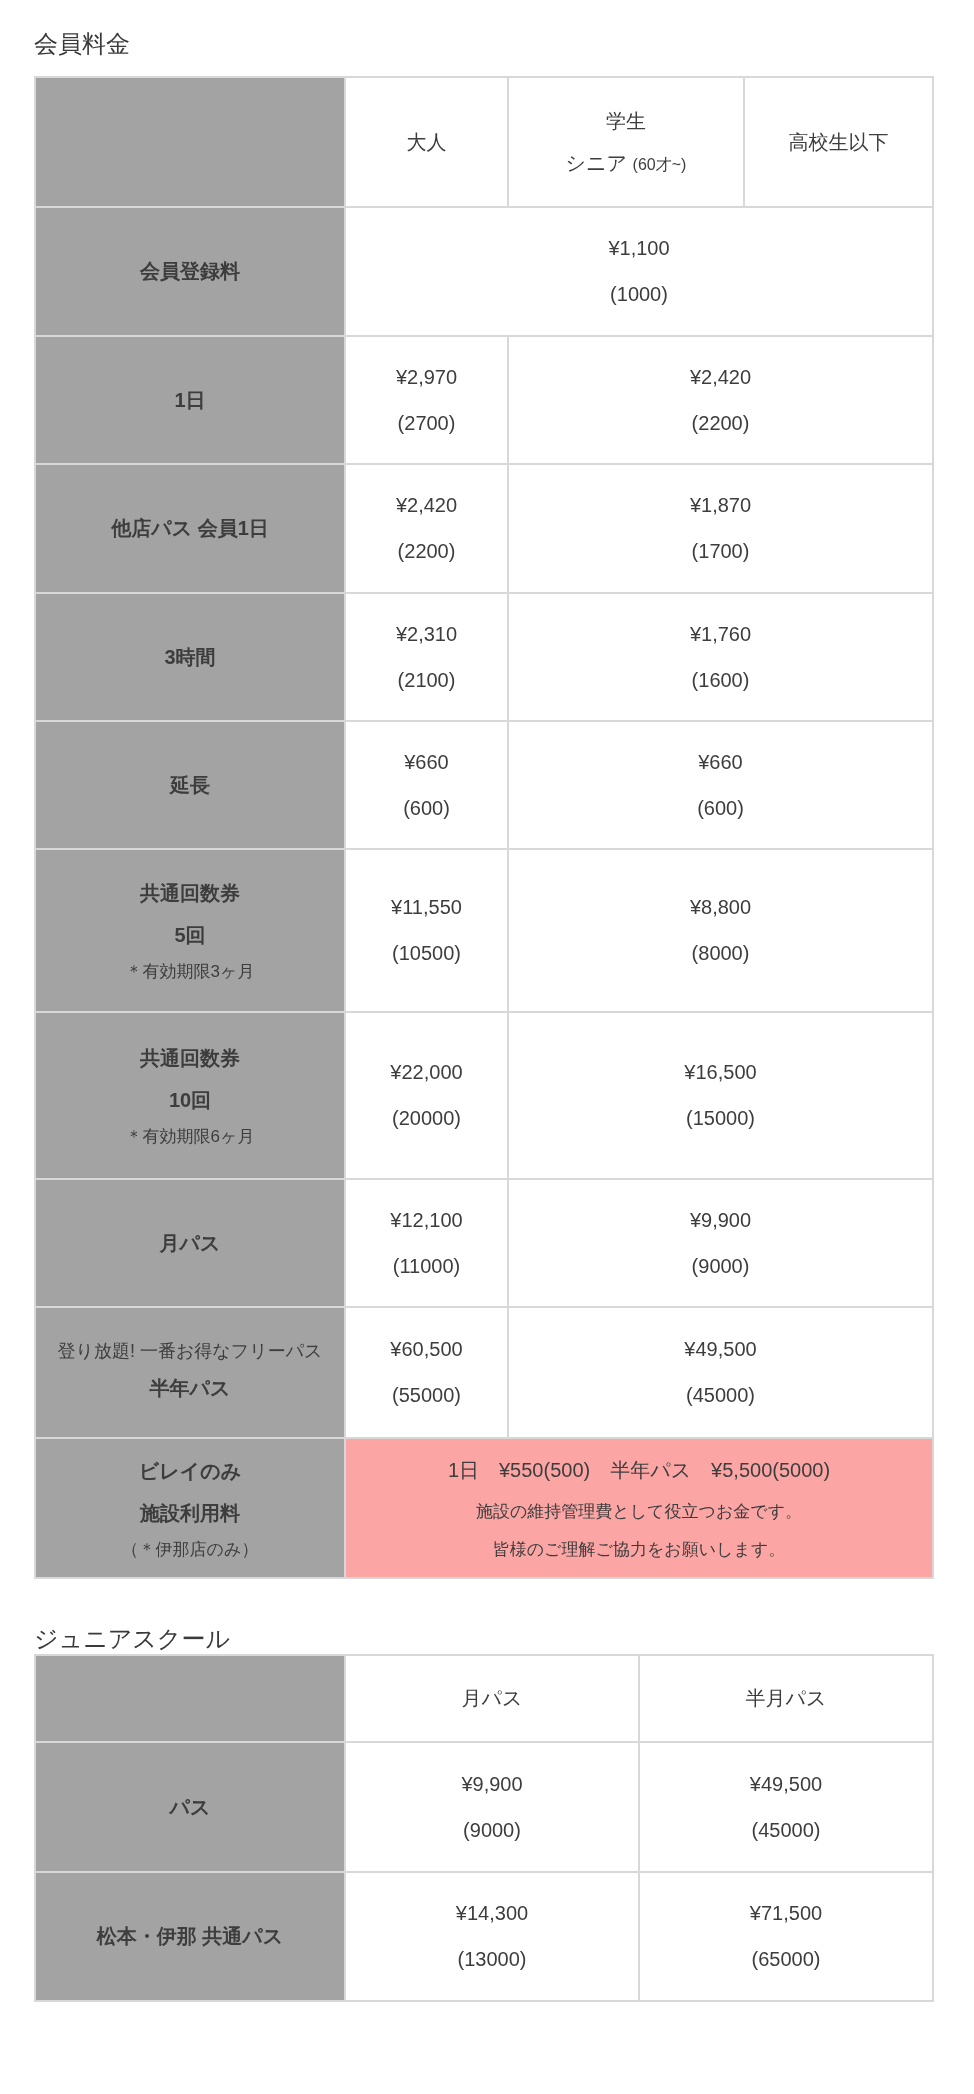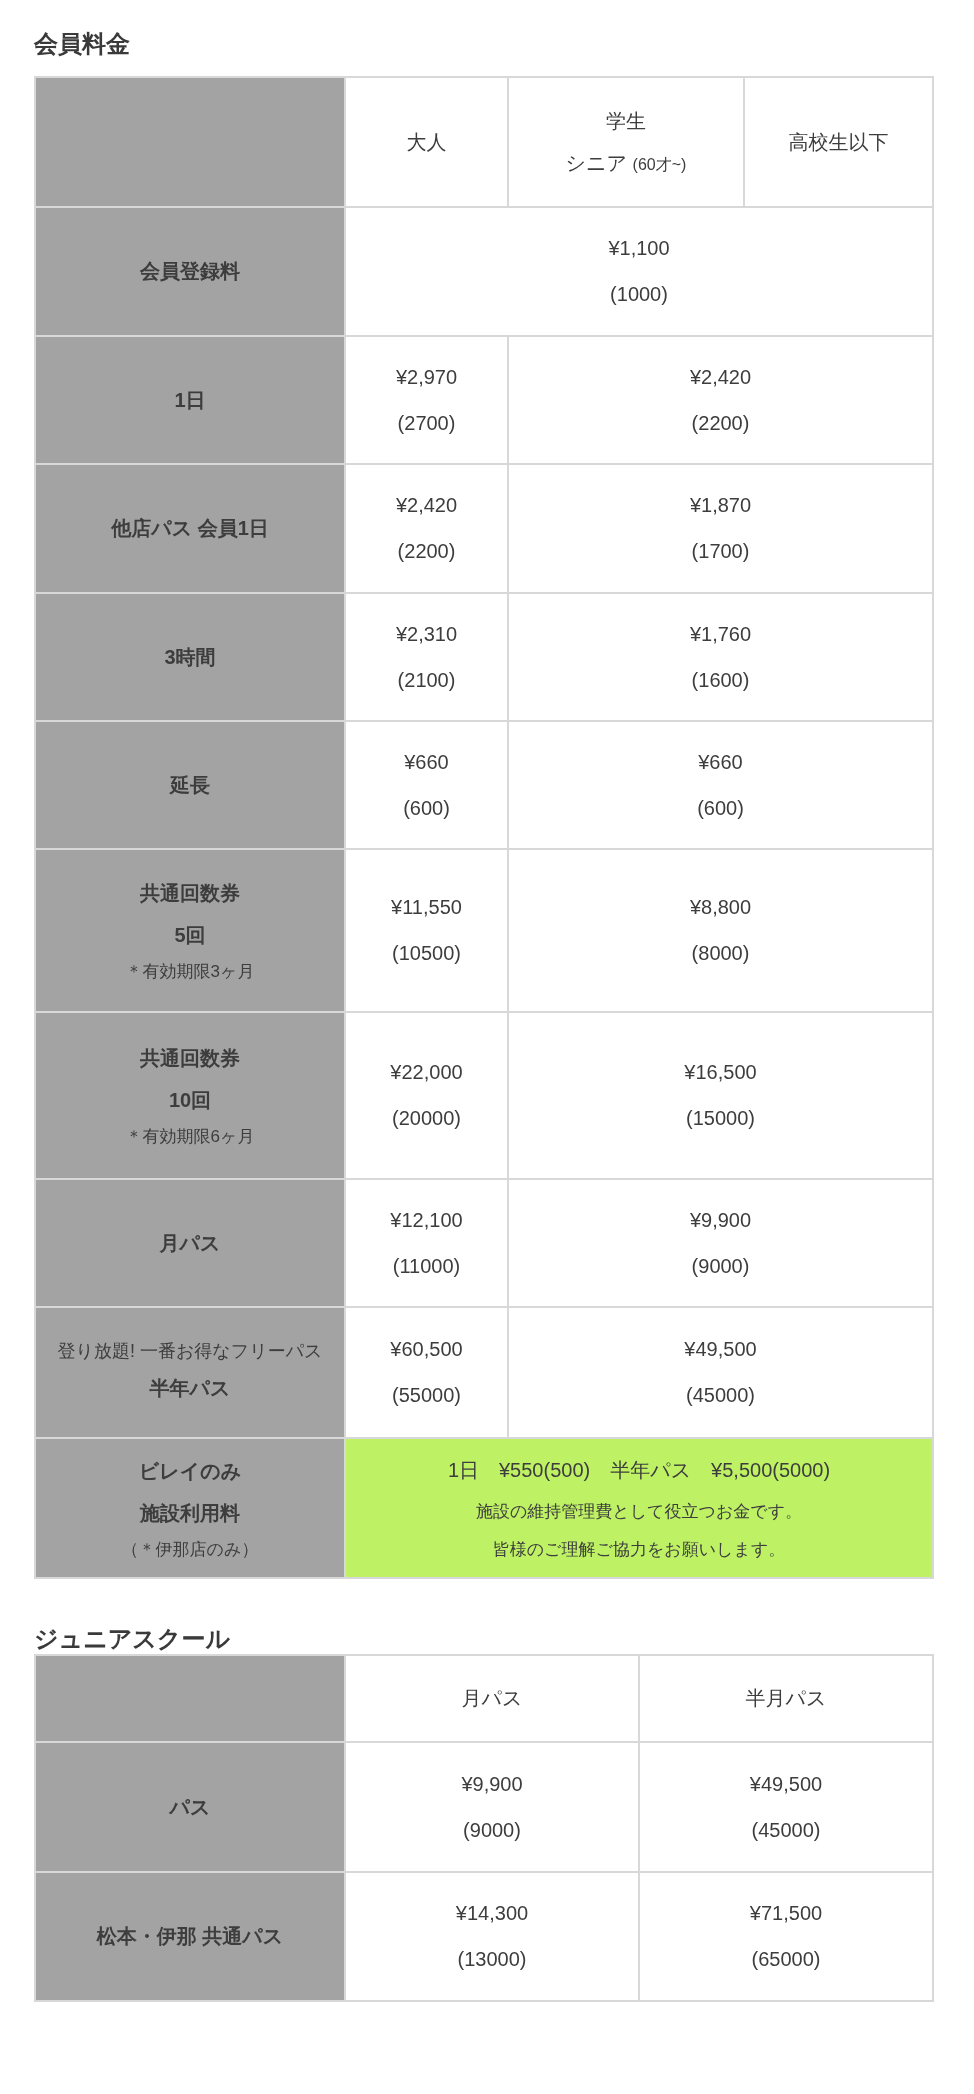--- a/index.html
+++ b/index.html
@@ -14,21 +14,21 @@
     color: #3d3d3d;
     overflow: hidden;
   }
   .container {
     padding-left: 34px;
     padding-top: 30px;
     width: 898px;
   }
   .section-title {
     font-size: 24px;
-    font-weight: bold;
+    font-weight: normal;
     color: #3a3a3a;
     line-height: 1.2;
     margin: 0 0 17px 0;
   }
   .section-title.second {
     margin-top: 46px;
     margin-bottom: 0;
   }
   table.tbl {
     border-collapse: collapse;
@@ -66,21 +66,21 @@
     font-size: 17px;
     font-weight: normal;
     line-height: 1.9;
   }
   .pre-note {
     font-size: 18px;
     font-weight: normal;
     line-height: 1.7;
   }
   td.belay-cell {
-    background: #bef264;
+    background: #fca5a5;
   }
   .belay-line1 {
     font-size: 20px;
     line-height: 2.3;
   }
   .belay-small {
     font-size: 17px;
     line-height: 2.2;
     text-align: center;
   }

